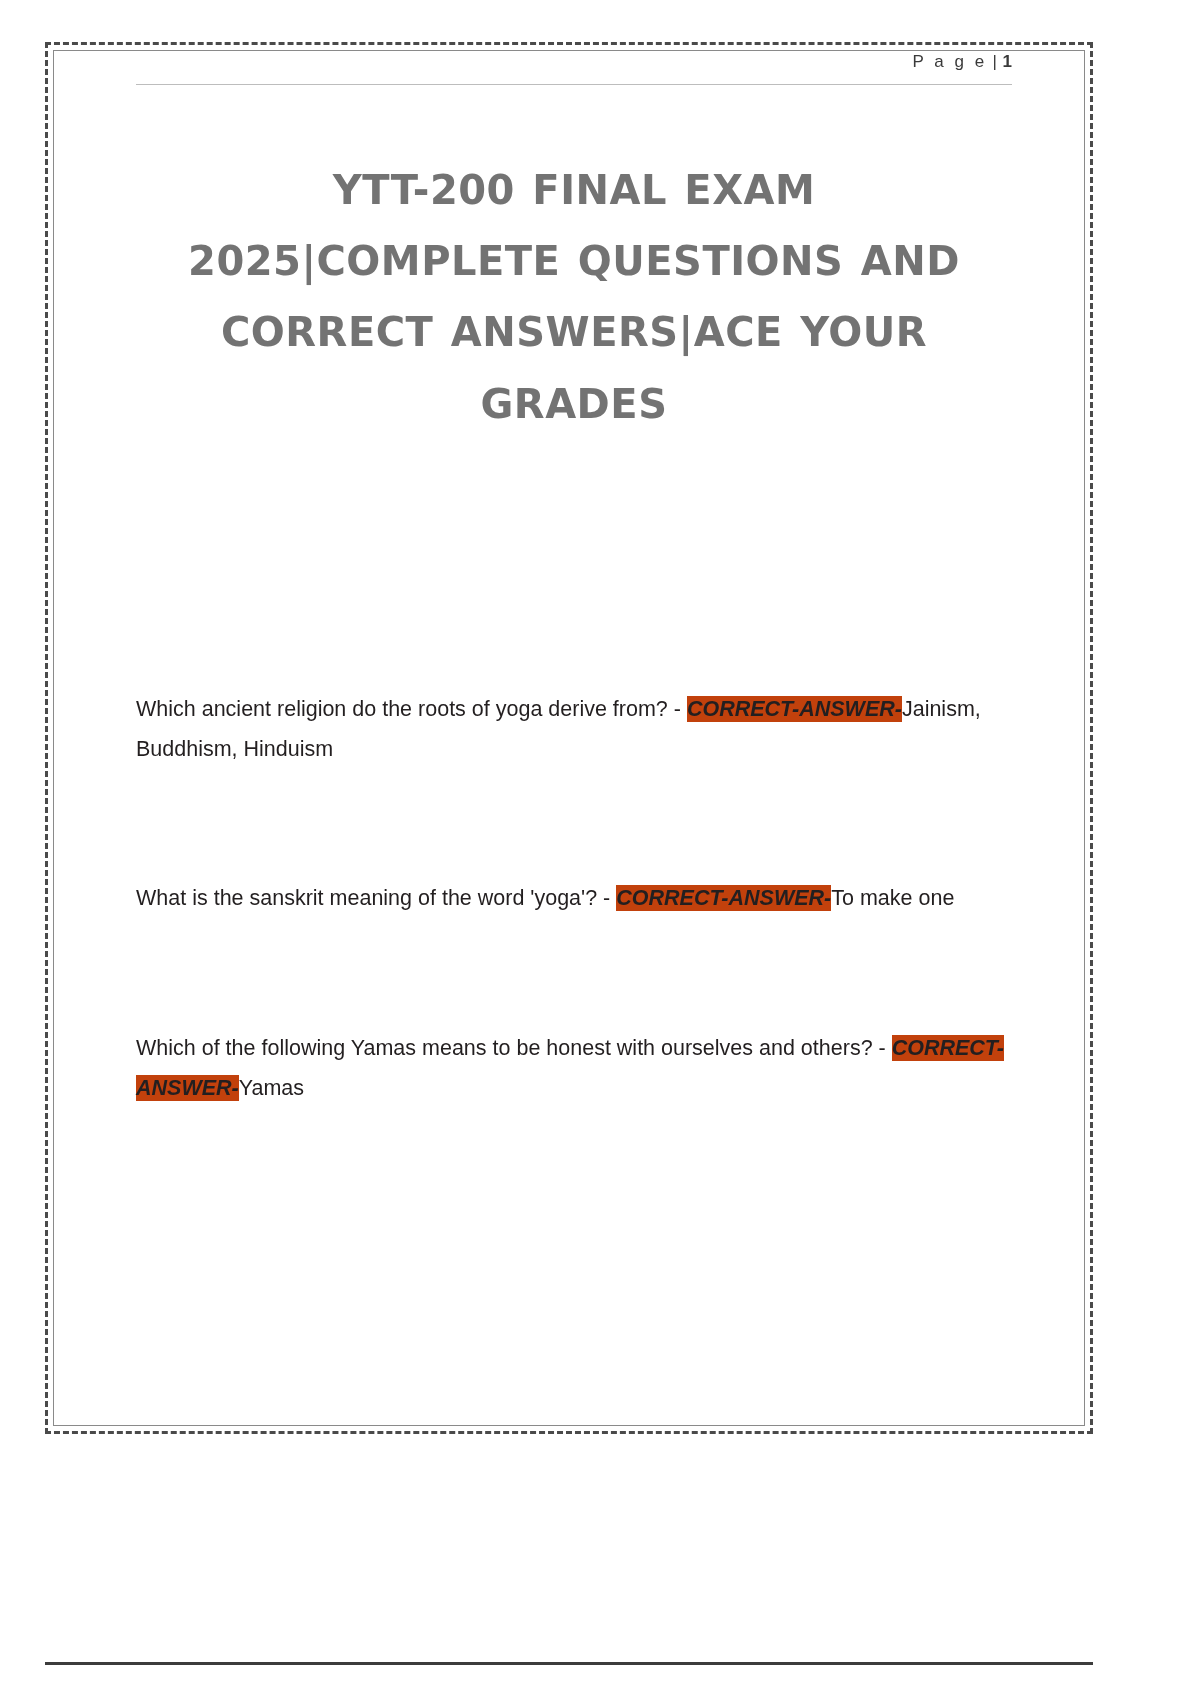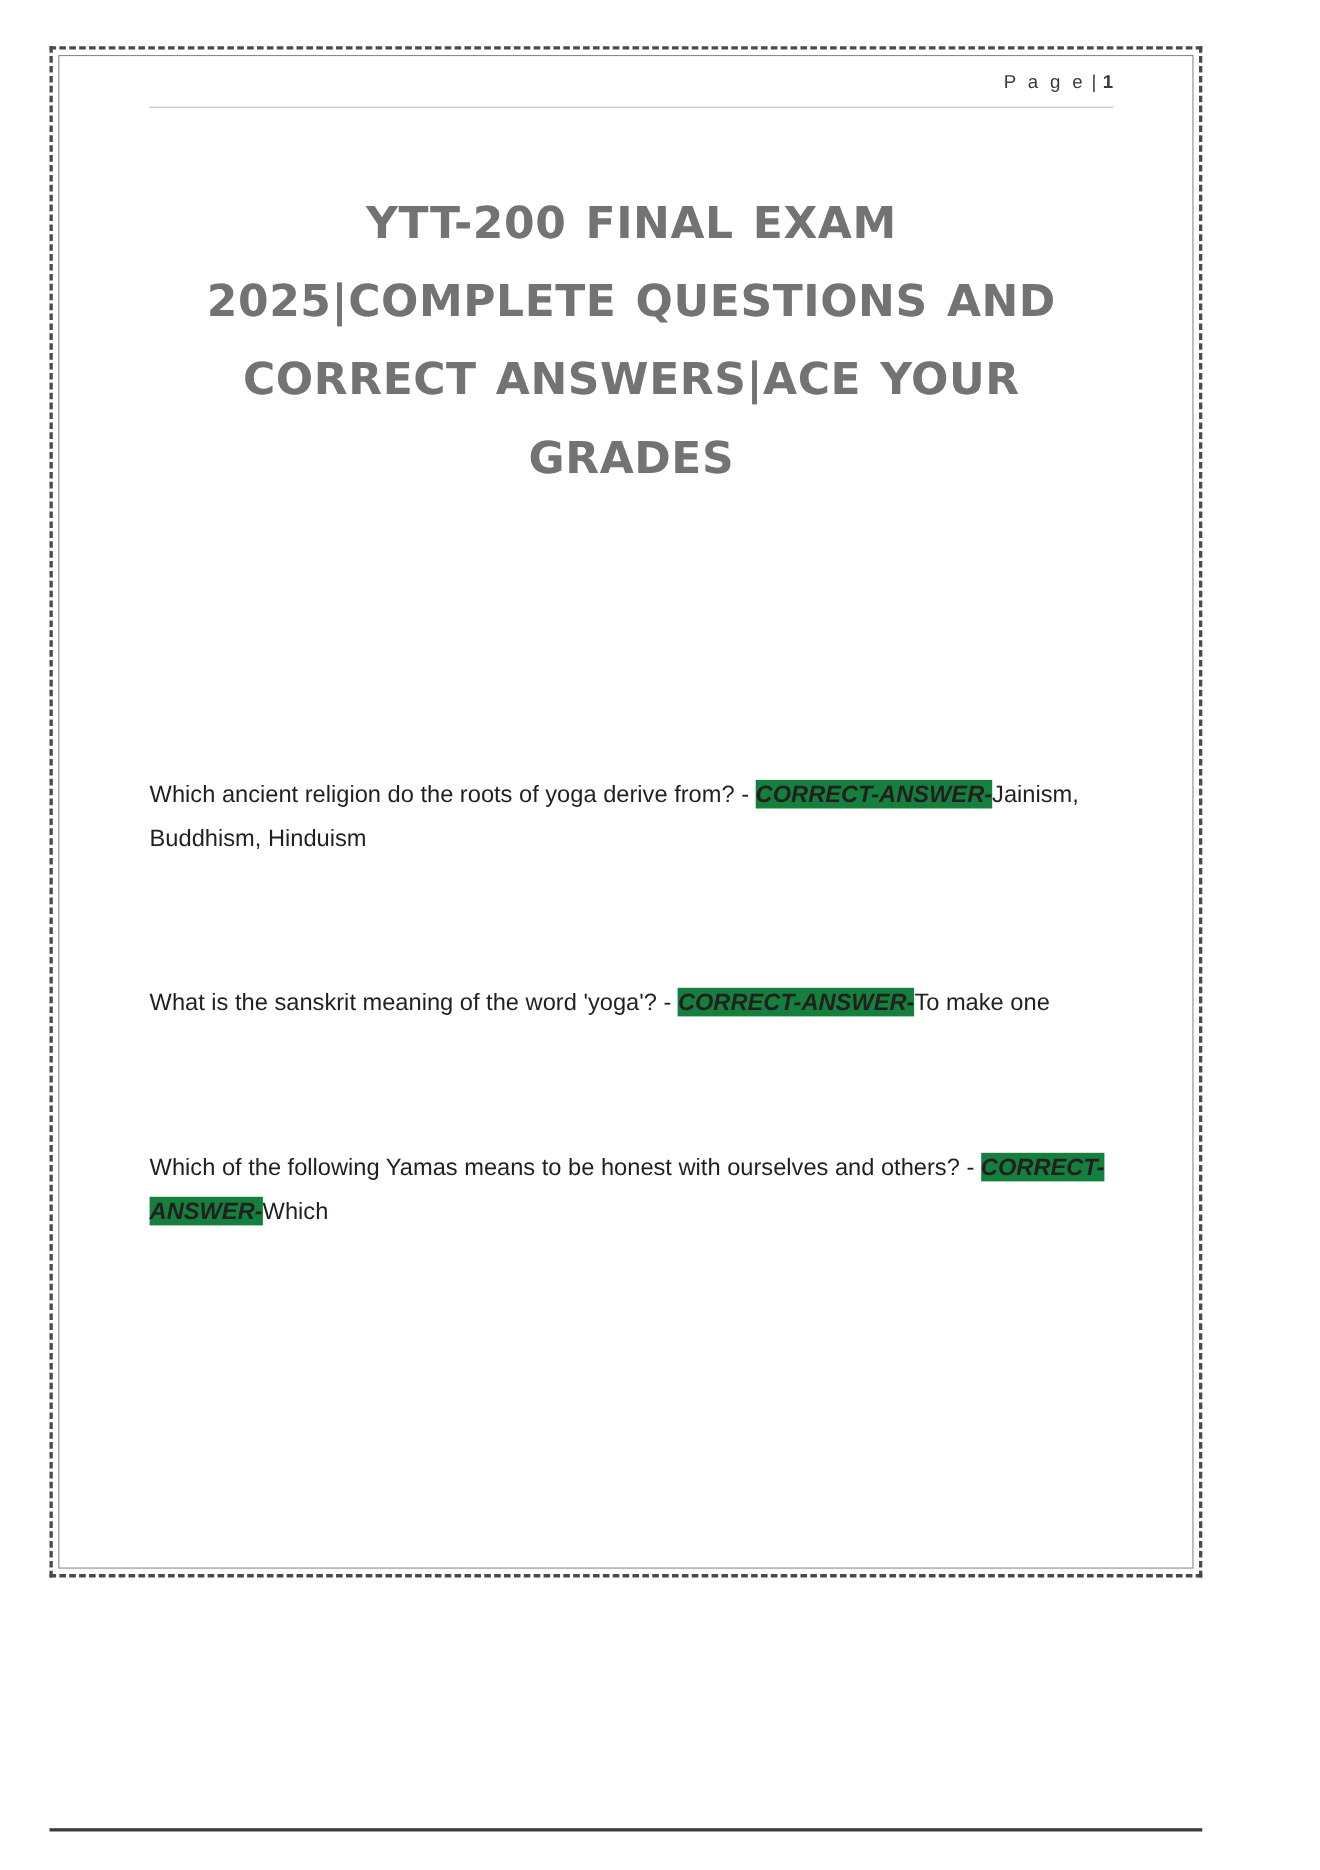--- a/index.html
+++ b/index.html
@@ -32,21 +32,21 @@
     top: 5px;
     right: 5px;
     bottom: 5px;
     border: 1px solid #8a8a8a;
     pointer-events: none;
   }
 
   .content {
     position: absolute;
     left: 88px;
-    top: 20px;
+    top: 7px;
     width: 876px;
   }
 
   
   .hdr {
     text-align: right;
     font-family: "Liberation Sans", sans-serif;
     font-size: 17px;
     color: #3a3a3a;
     padding-bottom: 12px;
@@ -84,21 +84,21 @@
     font-family: "Liberation Sans", sans-serif;
     font-size: 21.5px;
     line-height: 1.85;
     color: #231f20;
     margin-bottom: 110px;
     padding-right: 6px;
   }
   .qa-block:last-child { margin-bottom: 0; }
 
   .mark {
-    background: #15803d;
+    background: #c2410c;
     font-style: italic;
     font-weight: bold;
     padding: 1px 0;
   }
 
   
   .bottom-strip {
     position: absolute;
     left: 45px;
     top: 1662px;
@@ -127,19 +127,19 @@
 
     <div class="qa-block">
       <span>Which ancient religion do the roots of yoga derive from? - </span><span class="mark">CORRECT-ANSWER-</span><span>Jainism, Buddhism, Hinduism</span>
     </div>
 
     <div class="qa-block">
       <span>What is the sanskrit meaning of the word 'yoga'? - </span><span class="mark">CORRECT-ANSWER-</span><span>To make one</span>
     </div>
 
     <div class="qa-block">
-      <span>Which of the following Yamas means to be honest with ourselves and others? - </span><span class="mark">CORRECT-ANSWER-</span><span>Which</span>
+      <span>Which of the following Yamas means to be honest with ourselves and others? - </span><span class="mark">CORRECT-ANSWER-</span><span>Yamas</span>
     </div>
 
   </div>
 </div>
 
 <div class="bottom-strip"></div>
 
 </body></html>

